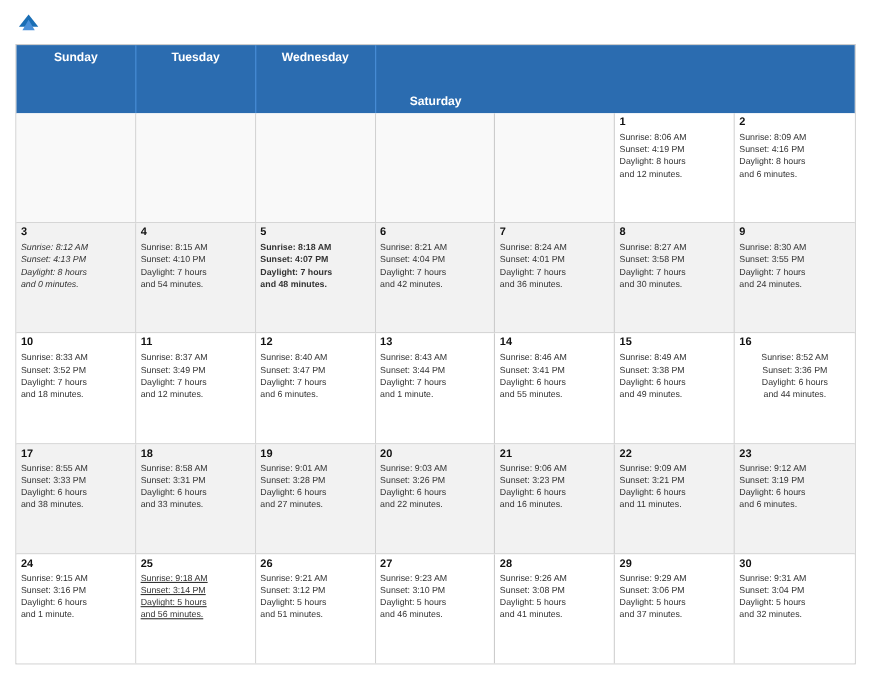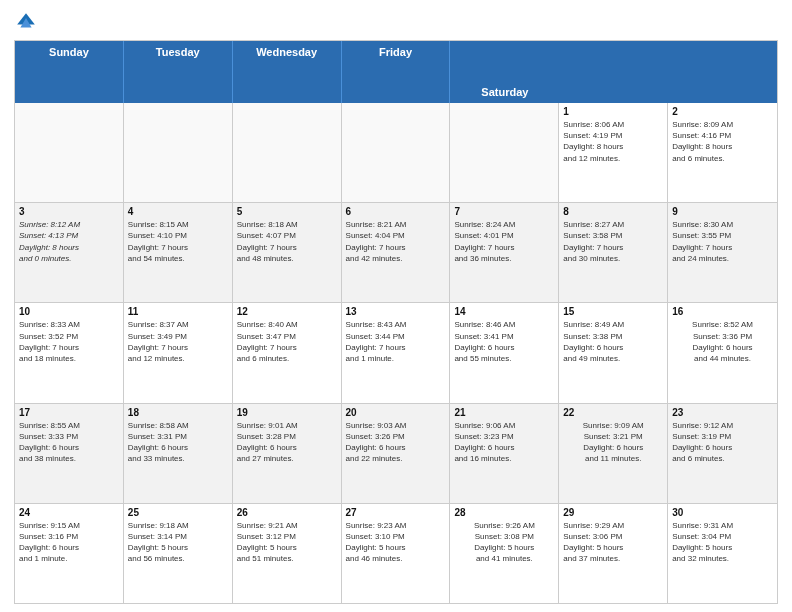--- a/index.html
+++ b/index.html
@@ -130,21 +130,20 @@
       <div class="month-title"></div>
       <div class="location"></div>
     </div>
   </div>
 
   <div class="calendar">
     <div class="cal-header">
     <div class="cal-header-cell">Sunday</div>
         <div class="cal-header-cell">Tuesday</div>
         <div class="cal-header-cell">Wednesday</div>
-        <div class="cal-header-cell">Friday</div>
         <div class="cal-header-cell">Saturday</div>
       </div>
     <div class="cal-body">
     <div class="cal-row">
           <div class="cal-cell empty"></div>
           <div class="cal-cell empty"></div>
           <div class="cal-cell empty"></div>
           <div class="cal-cell empty"></div>
           <div class="cal-cell empty"></div>
           <div class="cal-cell">
@@ -172,21 +171,21 @@
           </div>
           <div class="cal-cell shaded">
             <span class="day-num">4</span>
             <div class="day-info" style="white-space: pre-line;">Sunrise: 8:15 AM
 Sunset: 4:10 PM
 Daylight: 7 hours
 and 54 minutes.</div>
           </div>
           <div class="cal-cell shaded">
             <span class="day-num">5</span>
-            <div class="day-info" style="white-space: pre-line;">Sunrise: 8:18 AM
+            <div class="day-info" style="white-space: pre-line; font-weight: bold;">Sunrise: 8:18 AM
 Sunset: 4:07 PM
 Daylight: 7 hours
 and 48 minutes.</div>
           </div>
           <div class="cal-cell shaded">
             <span class="day-num">6</span>
             <div class="day-info" style="white-space: pre-line;">Sunrise: 8:21 AM
 Sunset: 4:04 PM
 Daylight: 7 hours
 and 42 minutes.</div>
@@ -295,21 +294,21 @@
           </div>
           <div class="cal-cell shaded">
             <span class="day-num">21</span>
             <div class="day-info" style="white-space: pre-line;">Sunrise: 9:06 AM
 Sunset: 3:23 PM
 Daylight: 6 hours
 and 16 minutes.</div>
           </div>
           <div class="cal-cell shaded">
             <span class="day-num">22</span>
-            <div class="day-info" style="white-space: pre-line; text-align: center;">Sunrise: 9:09 AM
+            <div class="day-info" style="white-space: pre-line;">Sunrise: 9:09 AM
 Sunset: 3:21 PM
 Daylight: 6 hours
 and 11 minutes.</div>
           </div>
           <div class="cal-cell shaded">
             <span class="day-num">23</span>
             <div class="day-info" style="white-space: pre-line;">Sunrise: 9:12 AM
 Sunset: 3:19 PM
 Daylight: 6 hours
 and 6 minutes.</div>
@@ -318,42 +317,42 @@
         <div class="cal-row">
           <div class="cal-cell">
             <span class="day-num">24</span>
             <div class="day-info" style="white-space: pre-line;">Sunrise: 9:15 AM
 Sunset: 3:16 PM
 Daylight: 6 hours
 and 1 minute.</div>
           </div>
           <div class="cal-cell">
             <span class="day-num">25</span>
-            <div class="day-info" style="white-space: pre-line;">Sunrise: 9:18 AM
+            <div class="day-info" style="white-space: pre-line; text-decoration: underline;">Sunrise: 9:18 AM
 Sunset: 3:14 PM
 Daylight: 5 hours
 and 56 minutes.</div>
           </div>
           <div class="cal-cell">
             <span class="day-num">26</span>
             <div class="day-info" style="white-space: pre-line;">Sunrise: 9:21 AM
 Sunset: 3:12 PM
 Daylight: 5 hours
 and 51 minutes.</div>
           </div>
           <div class="cal-cell">
             <span class="day-num">27</span>
             <div class="day-info" style="white-space: pre-line;">Sunrise: 9:23 AM
 Sunset: 3:10 PM
 Daylight: 5 hours
 and 46 minutes.</div>
           </div>
           <div class="cal-cell">
             <span class="day-num">28</span>
-            <div class="day-info" style="white-space: pre-line; text-align: center;">Sunrise: 9:26 AM
+            <div class="day-info" style="white-space: pre-line;">Sunrise: 9:26 AM
 Sunset: 3:08 PM
 Daylight: 5 hours
 and 41 minutes.</div>
           </div>
           <div class="cal-cell">
             <span class="day-num">29</span>
             <div class="day-info" style="white-space: pre-line;">Sunrise: 9:29 AM
 Sunset: 3:06 PM
 Daylight: 5 hours
 and 37 minutes.</div>

